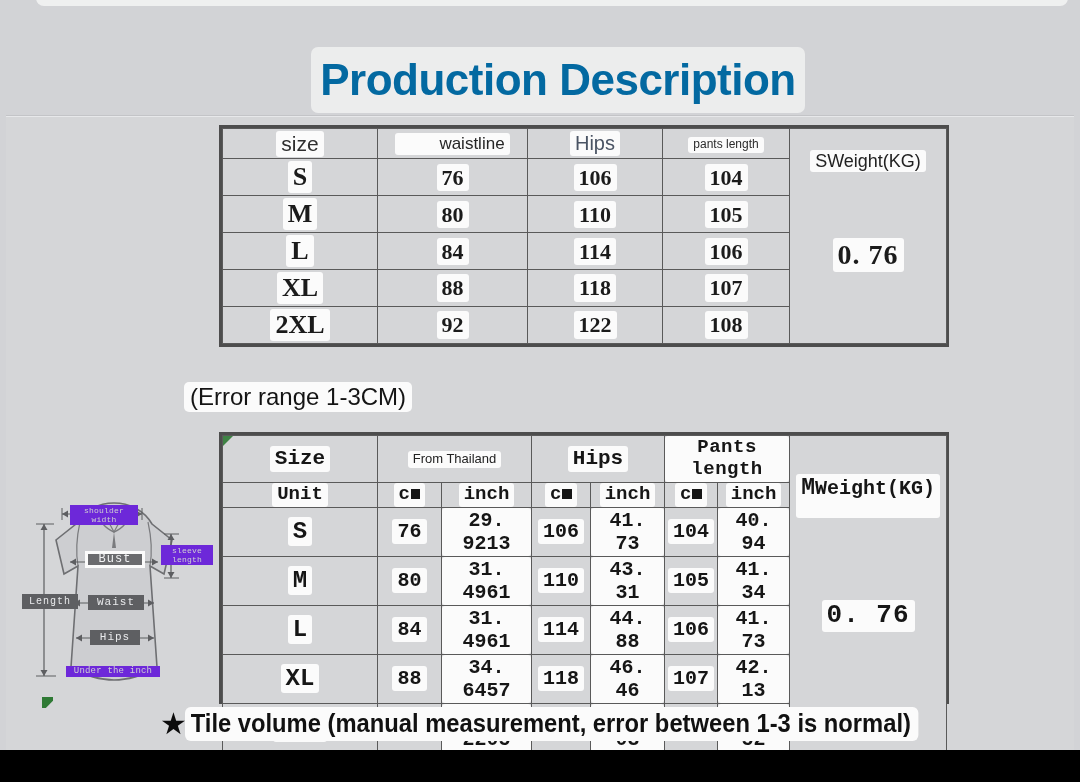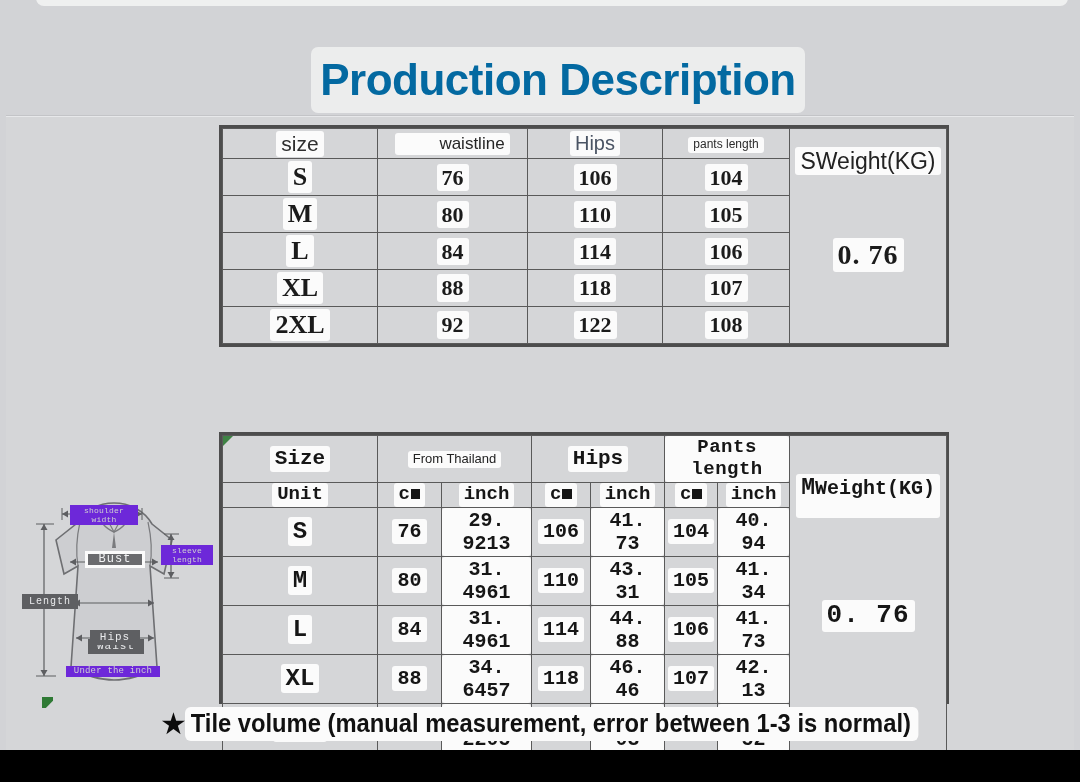--- a/index.html
+++ b/index.html
@@ -130,21 +130,21 @@
   }
   .t1-hdr-hips {
     font-size: 20px; color: #4a5464; font-weight: 400;
     font-family: "Liberation Sans", sans-serif;
   }
   .t1-hdr-pants {
     font-size: 12px; color: #2b2b2b; font-weight: 400;
     font-family: "Liberation Sans", sans-serif;
   }
   .t1-hdr-weight {
-    font-size: 23px; color: #222; font-weight: 400;
+    font-size: 18px; color: #222; font-weight: 400;
     font-family: "Liberation Sans", sans-serif;
   }
   .t1-size-cell {
     font-family: "Liberation Serif", serif;
     font-weight: 700;
     font-size: 26px;
     color: #1b1b1b;
   }
   .t1-num {
     font-family: "Liberation Serif", serif;
@@ -407,20 +407,21 @@
           <td><span class="hl t1-size-cell">2XL</span></td>
           <td><span class="hl t1-num">92</span></td>
           <td><span class="hl t1-num">122</span></td>
           <td><span class="hl t1-num">108</span></td>
         </tr>
       </tbody>
     </table>
   </div>
 
   <div class="note-row">
+    <span class="note-err">(Error range 1-3CM)</span>
   </div>
 
   <div class="table2">
     <div class="green-mark2" style="left:1px;top:1px;"></div>
     <table class="t2grid">
       <colgroup>
         <col class="m2-size">
           <col class="m2-cm">
           <col class="m2-inch">
         <col class="m2-cm2">
@@ -572,21 +573,21 @@
       <span>shoulder</span><br>
       <span>width</span>
     </div>
 
     <div class="dlabel" style="left:147px; top:83px; width:46px;">
       <span>sleeve</span><br>
       <span>length</span>
     </div>
 
     <div class="dlabel bust" style="left:74px; top:92px; width:48px;">Bust</div>
-    <div class="dlabel strong" style="left:74px; top:133px; width:50px;margin-top:44px;">Waist</div>
+    <div class="dlabel strong" style="left:74px; top:133px; width:50px;">Waist</div>
     <div class="dlabel strong" style="left:76px; top:168px; width:44px;">Hips</div>
     <div class="dlabel strong" style="left:8px; top:132px; width:50px; font-size:10px;">Length</div>
     <div class="dlabel" style="left:52px; top:204px; width:88px; font-size:9px;">Under the inch</div>
   </div>
 
   <div class="green-mark"></div>
 
   <div class="bottom-bar"></div>
 </div>
 

